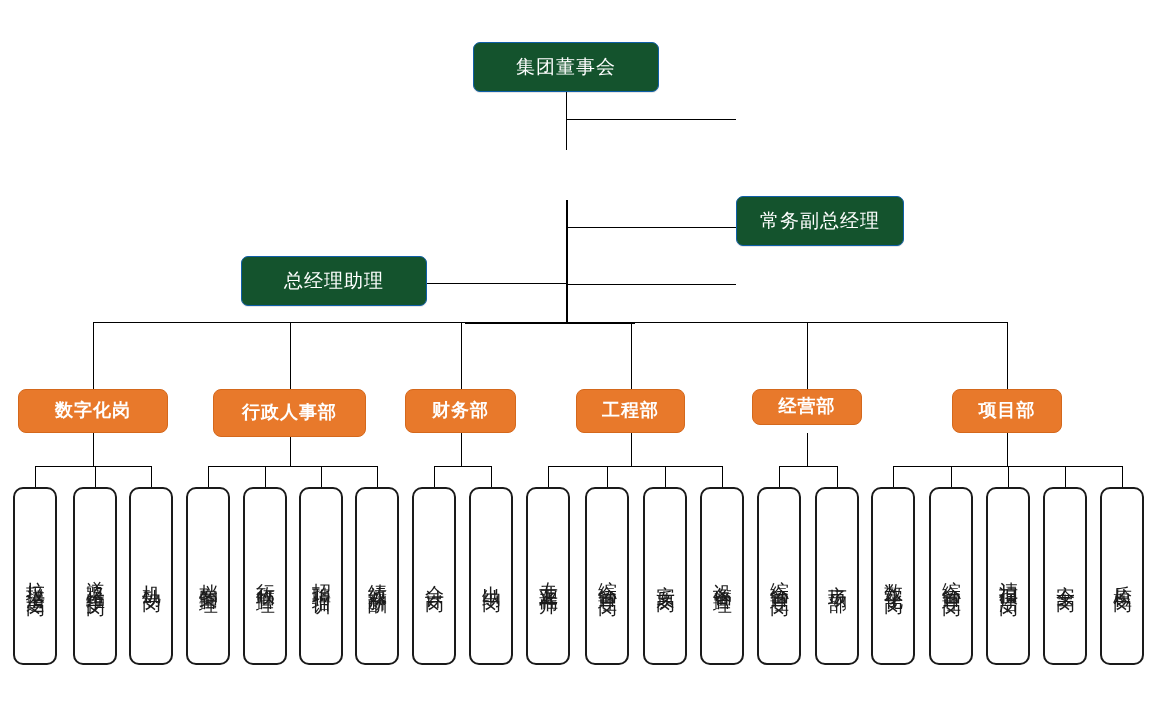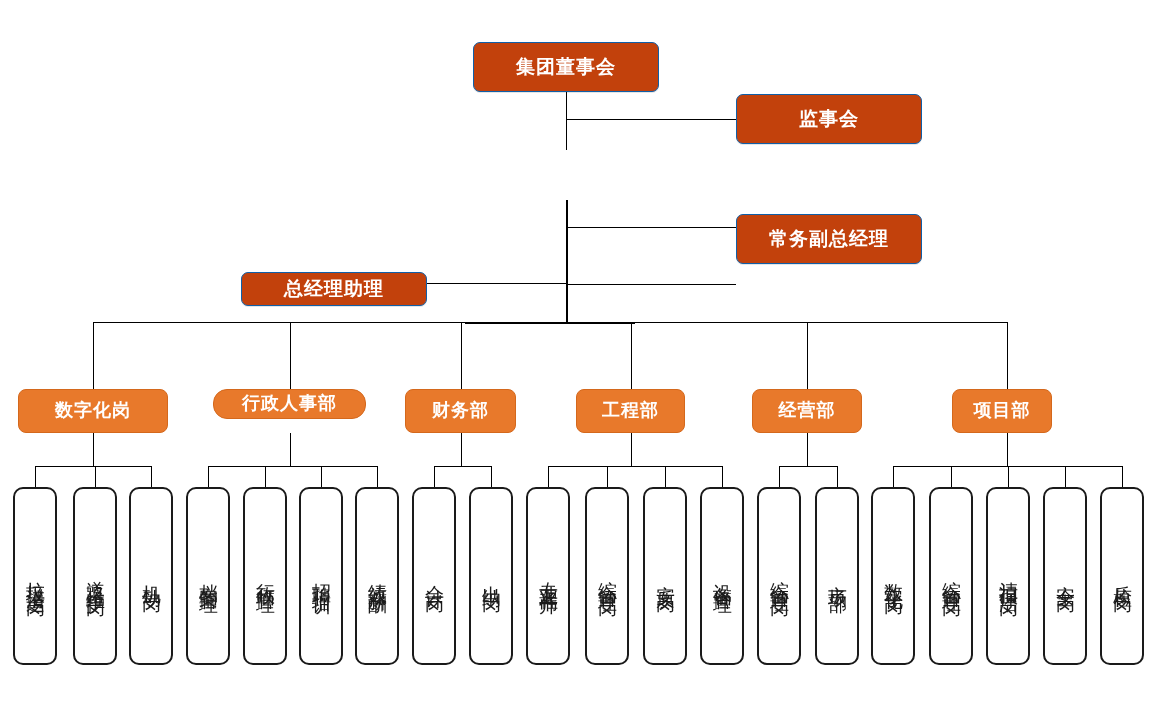--- a/index.html
+++ b/index.html
@@ -32,26 +32,26 @@
     box-sizing: border-box;
     display: flex;
     align-items: center;
     justify-content: center;
     text-align: center;
     line-height: 1.1;
   }
 
   
   .node.blue {
-    background: #c2410c;
+    background: #14532d;
     border: 1px solid #0f5fa8;
     border-radius: 7px;
     color: #ffffff;
     font-size: 19px;
-    font-weight: 700;
+    font-weight: 400;
     letter-spacing: 1px;
     box-shadow: 0 1px 0 rgba(0,0,0,0.10);
   }
 
   
   .node.orange {
     background: #e8792b;
     border: 1px solid #d4681c;
     border-radius: 8px;
     color: #ffffff;
@@ -125,42 +125,41 @@
       <div class="line h" style="left: 893px; top: 466px; width: 229px; height: 1px;"></div>
       <div class="line v" style="left: 893px; top: 466px; height: 21px; width: 1px;"></div>
       <div class="line v" style="left: 951px; top: 466px; height: 21px; width: 1px;"></div>
       <div class="line v" style="left: 1008px; top: 466px; height: 21px; width: 1px;"></div>
       <div class="line v" style="left: 1065px; top: 466px; height: 21px; width: 1px;"></div>
       <div class="line v" style="left: 1122px; top: 466px; height: 21px; width: 1px;"></div>
     </div>
 
   <div class="node blue" id="node-board" style="left: 473px; top: 42px; width: 186px; height: 50px;">集团董事会</div>
 
-  <div class="node blue" id="node-supervisory" style="left: 736px; top: 94px; width: 186px; height: 50px;">监事会</div>
-
-
-  <div class="node blue" id="node-exec-vice-gm" style="left: 736px; top: 214px; width: 186px; height: 50px;">常务副总经理</div>
-
-
-  <div class="node blue" id="node-gm-assistant" style="left: 241px; top: 272px; width: 186px; height: 34px;">总经理助理</div>
+
+
+  <div class="node blue" id="node-exec-vice-gm" style="left: 736px; top: 196px; width: 168px; height: 50px;">常务副总经理</div>
+
+
+  <div class="node blue" id="node-gm-assistant" style="left: 241px; top: 256px; width: 186px; height: 50px;">总经理助理</div>
 
   <div id="departments-layer">
       <div class="node orange" style="left: 18px; top: 389px; width: 150px; height: 44px;">
         <span>数字化岗</span>
       </div>
       <div class="node leaf" style="left: 13px; top: 487px; width: 44px; height: 178px;">
         <span>垃圾清运岗</span>
       </div>
       <div class="node leaf" style="left: 73px; top: 487px; width: 44px; height: 178px;">
         <span>道路维护岗</span>
       </div>
       <div class="node leaf" style="left: 129px; top: 487px; width: 44px; height: 178px;">
         <span>机动岗</span>
       </div>
-      <div class="node orange" style="left: 213px; top: 389px; width: 153px; height: 30px; border-radius: 14px;">
+      <div class="node orange" style="left: 213px; top: 389px; width: 153px; height: 48px;">
         <span>行政人事部</span>
       </div>
       <div class="node leaf" style="left: 186px; top: 487px; width: 44px; height: 178px;">
         <span>档案管理</span>
       </div>
       <div class="node leaf" style="left: 243px; top: 487px; width: 44px; height: 178px;">
         <span>行政管理</span>
       </div>
       <div class="node leaf" style="left: 299px; top: 487px; width: 44px; height: 178px;">
         <span>招聘培训</span>
@@ -185,30 +184,30 @@
       </div>
       <div class="node leaf" style="left: 585px; top: 487px; width: 44px; height: 178px;">
         <span>综合管理岗</span>
       </div>
       <div class="node leaf" style="left: 643px; top: 487px; width: 44px; height: 178px;">
         <span>安质岗</span>
       </div>
       <div class="node leaf" style="left: 700px; top: 487px; width: 44px; height: 178px;">
         <span>设备管理</span>
       </div>
-      <div class="node orange" style="left: 752px; top: 389px; width: 110px; height: 44px;">
+      <div class="node orange" style="left: 752px; top: 389px; width: 110px; height: 36px;">
         <span>经营部</span>
       </div>
       <div class="node leaf" style="left: 757px; top: 487px; width: 44px; height: 178px;">
         <span>综合管理岗</span>
       </div>
       <div class="node leaf" style="left: 815px; top: 487px; width: 44px; height: 178px;">
         <span>市场部</span>
       </div>
-      <div class="node orange" style="left: 952px; top: 389px; width: 100px; height: 44px;">
+      <div class="node orange" style="left: 952px; top: 389px; width: 110px; height: 44px;">
         <span>项目部</span>
       </div>
       <div class="node leaf" style="left: 871px; top: 487px; width: 44px; height: 178px;">
         <span>数字化岗</span>
       </div>
       <div class="node leaf" style="left: 929px; top: 487px; width: 44px; height: 178px;">
         <span>综合管理岗</span>
       </div>
       <div class="node leaf" style="left: 986px; top: 487px; width: 44px; height: 178px;">
         <span>清扫保洁岗</span>

